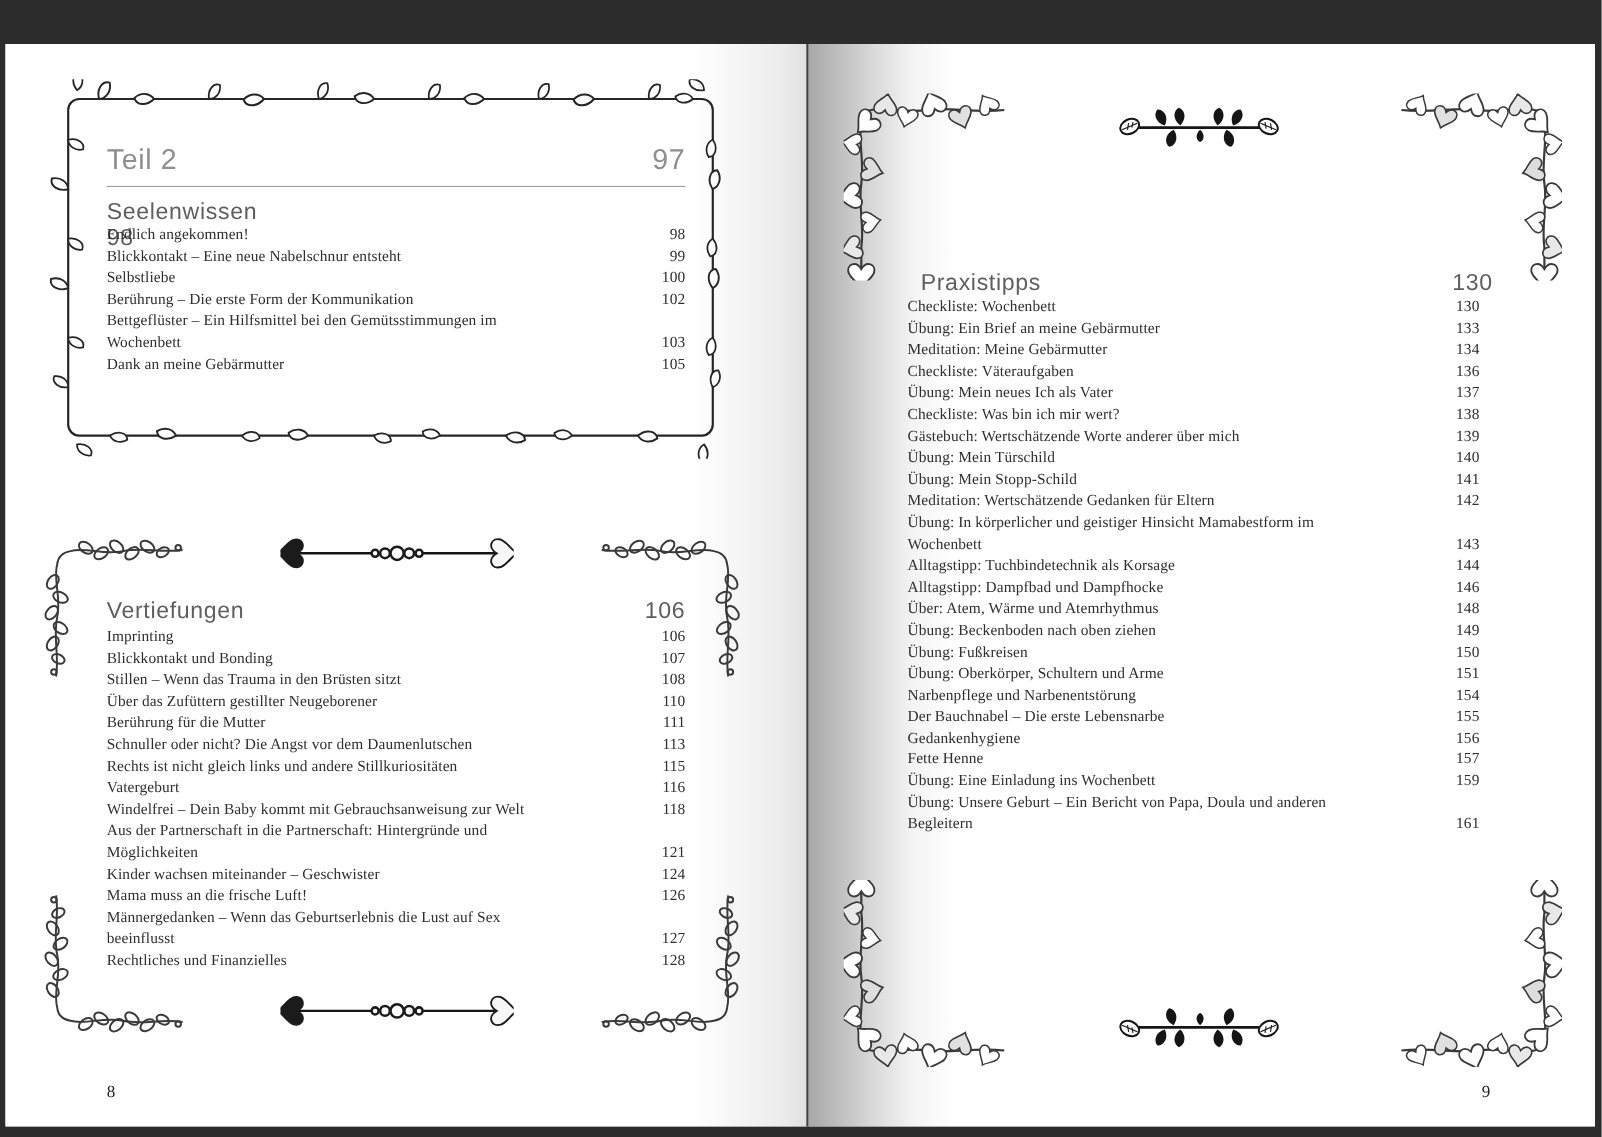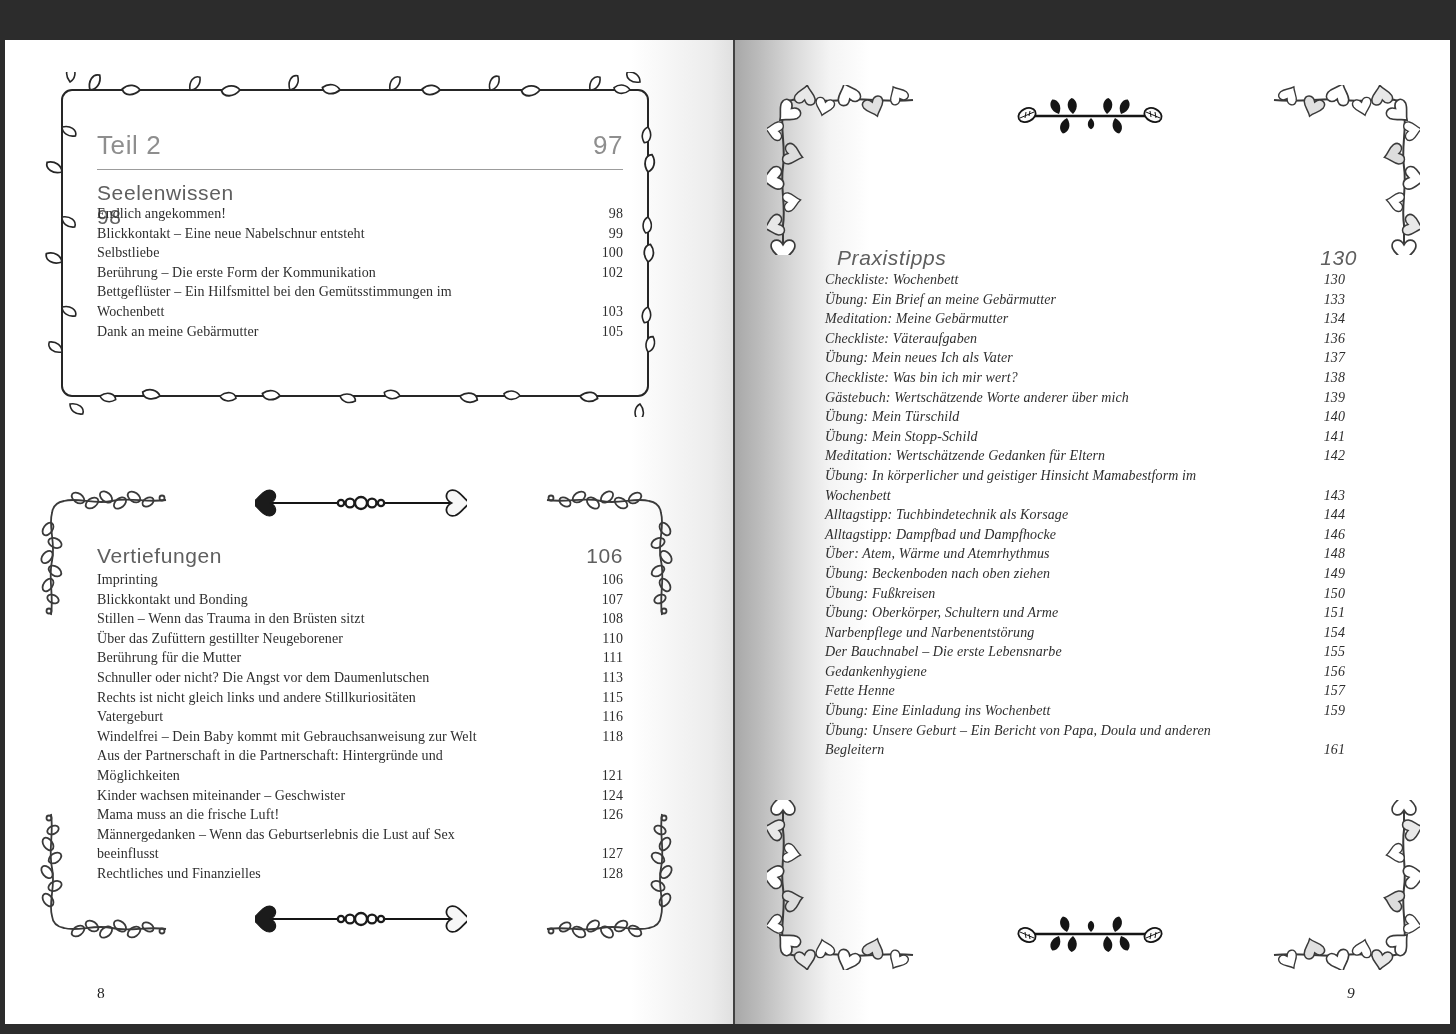--- a/index.html
+++ b/index.html
@@ -16,21 +16,20 @@
   }
   .page{position:relative;height:100%;}
   .page-left{
     width:728px;
     background:linear-gradient(to right,#ffffff 0%,#ffffff 86%,#ececec 97%,#e0e0e0 100%);
   }
   .page-right{
     flex:1;
     border-left:2px solid #424242;
     background:linear-gradient(to right,#a8a8a8 0px,#bcbcbc 25px,#dadada 60px,#f4f4f4 95px,#ffffff 135px);
-    font-style:italic;
   }
   .orn{position:absolute;pointer-events:none;}
   .flip-x{transform:scaleX(-1);}
   .flip-y{transform:scaleY(-1);}
   .flip-xy{transform:scale(-1,-1);}
 
   .head-row{
     position:absolute;display:flex;justify-content:space-between;align-items:baseline;
     font-family:"Liberation Sans", sans-serif;font-weight:300;letter-spacing:.6px;
   }

